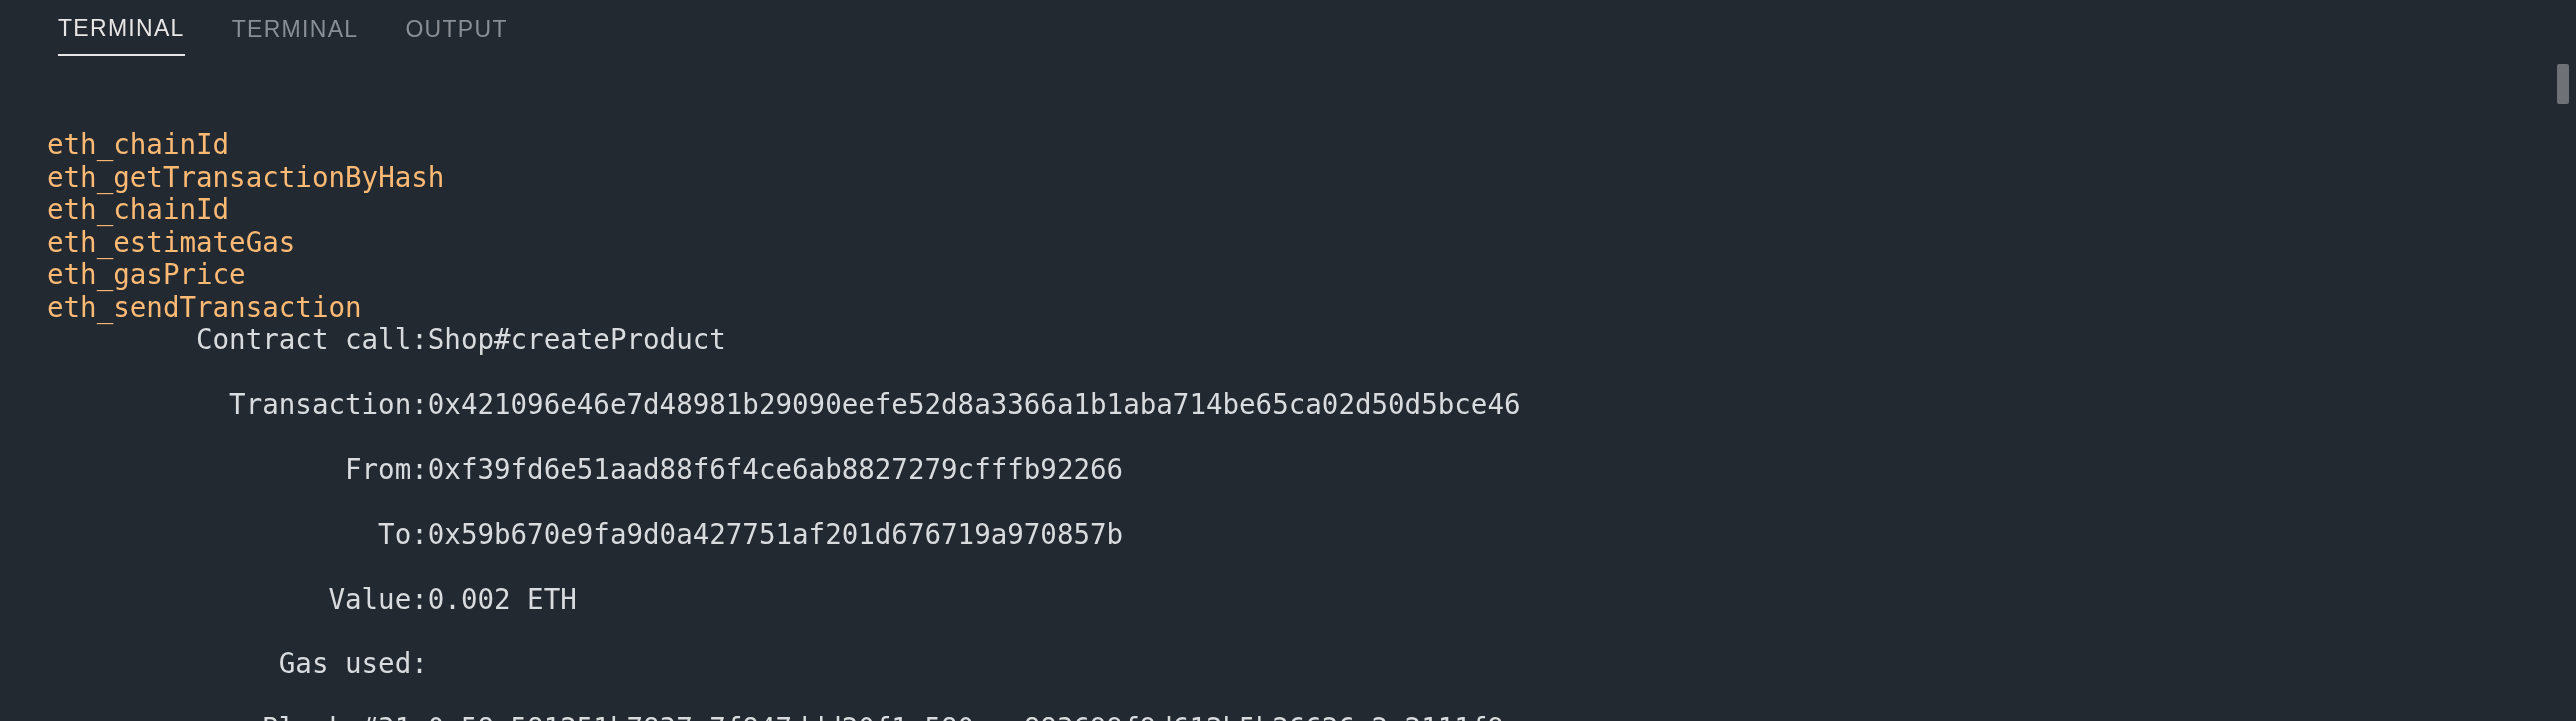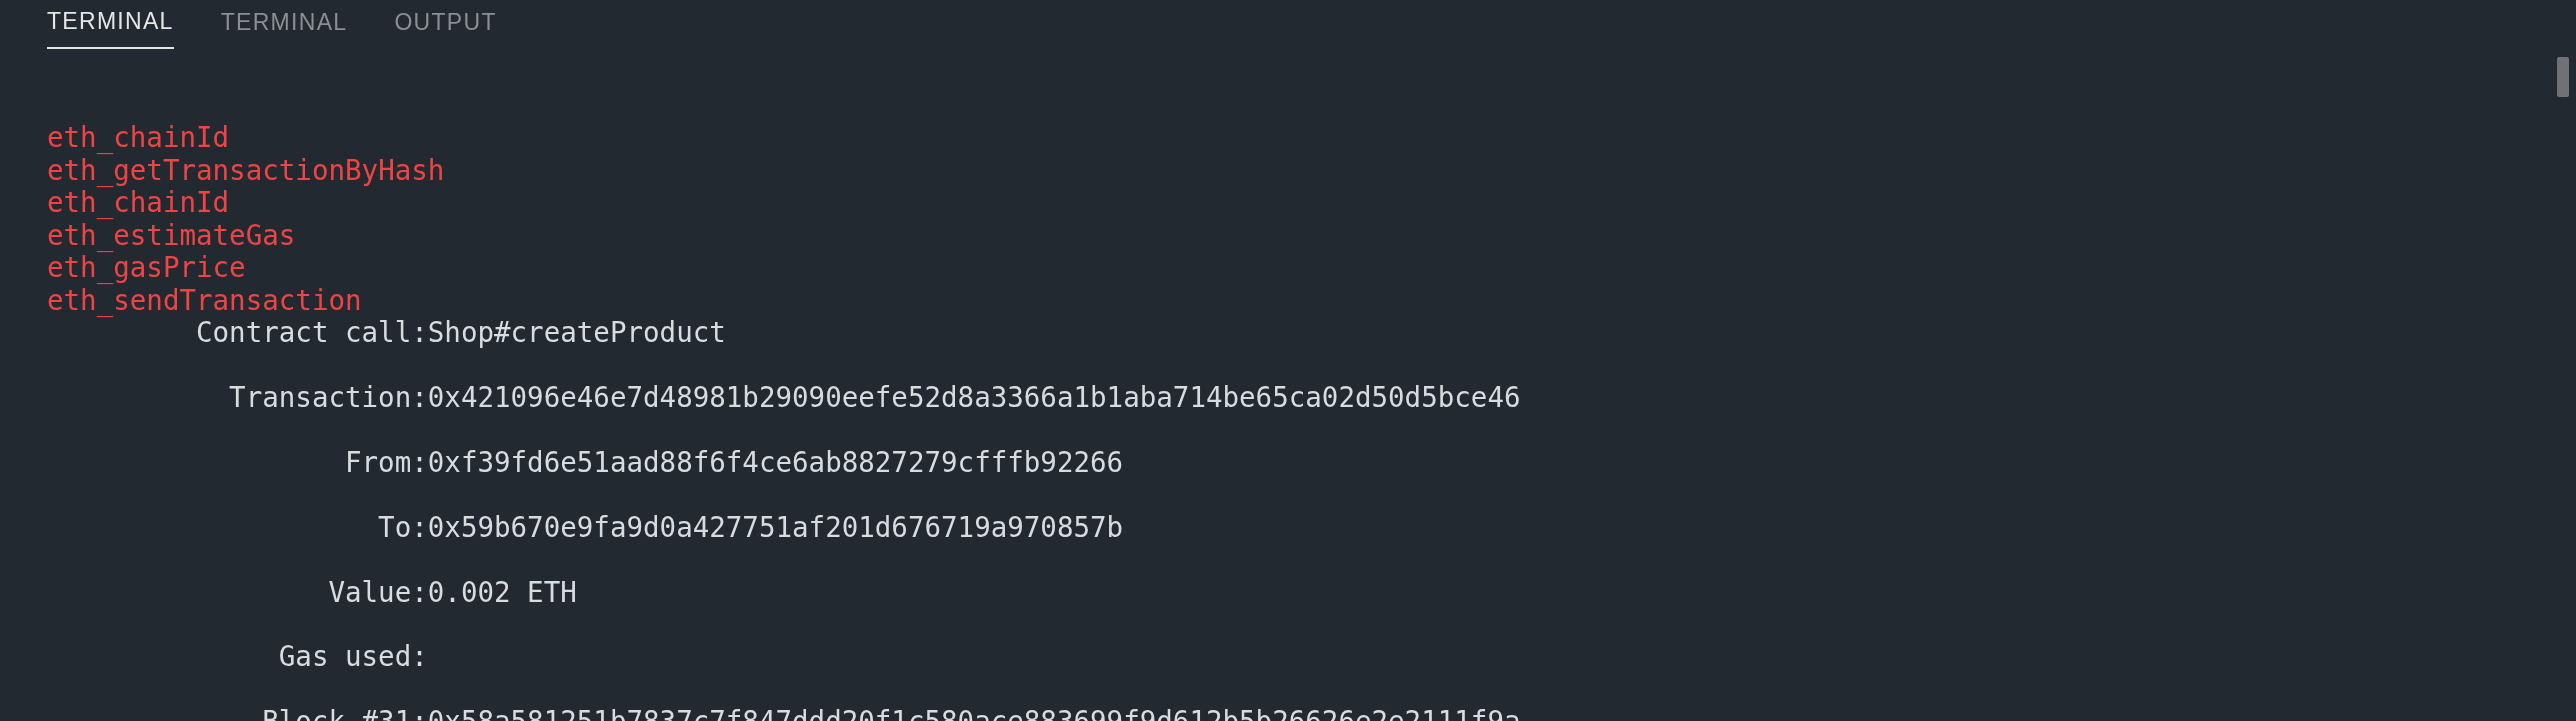--- a/index.html
+++ b/index.html
@@ -14,26 +14,27 @@
   .panel {
     width: 100%;
     height: 100%;
     display: flex;
     flex-direction: column;
   }
   .tabbar {
     display: flex;
     align-items: center;
     gap: 47px;
-    padding: 8px 47px 0 47px;
+    padding: 15px 47px 0 47px;
     height: 67px;
     font-family: -apple-system, "Segoe UI", Arial, sans-serif;
     font-size: 23px;
     letter-spacing: 1.3px;
     color: #8a8f95;
+    margin-left: 11px;
   }
   .tab {
     padding-bottom: 12px;
     cursor: pointer;
     user-select: none;
   }
   .tab.active {
     color: #e6e6e6;
     border-bottom: 2px solid #e6e6e6;
   }
@@ -41,21 +42,21 @@
     flex: 1;
     position: relative;
     padding: 40px 47px 13.4px 47px;
   }
   .terminal {
     font-size: 27.5px;
     line-height: 1.18;
     white-space: pre;
     color: #d9dcde;
   }
-  .rpc { color: #ef4444; }
+  .rpc { color: #fdba74; }
   .row { display: flex; text-align: right; }
   .indent { width: 1ch; }
   .key { display: inline-block; min-width: 22ch; }
   .scroll-thumb {
     position: absolute;
     top: 8px;
     right: 6.7px;
     width: 12px;
     height: 40px;
     background: #6e7176;

